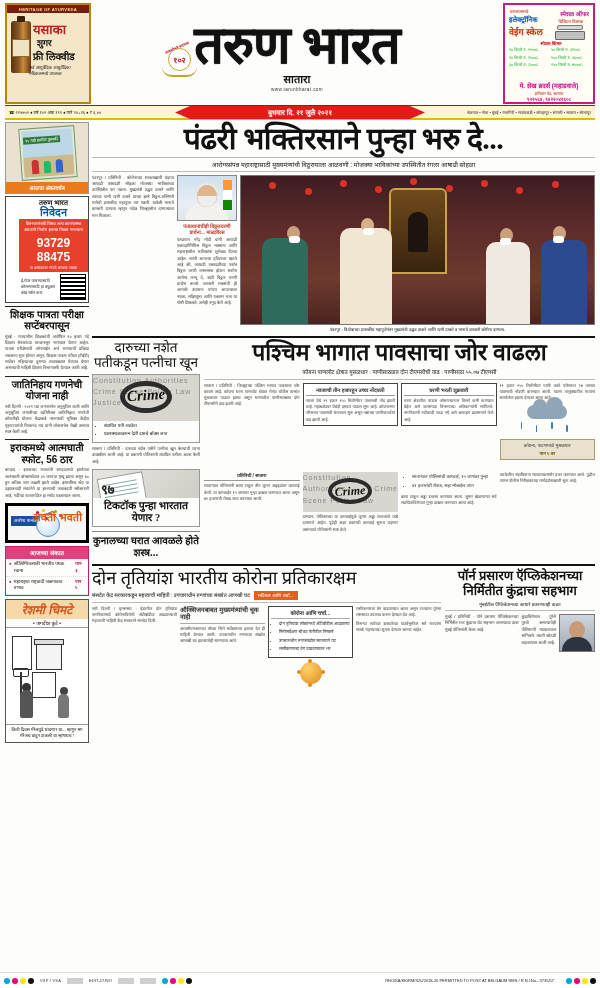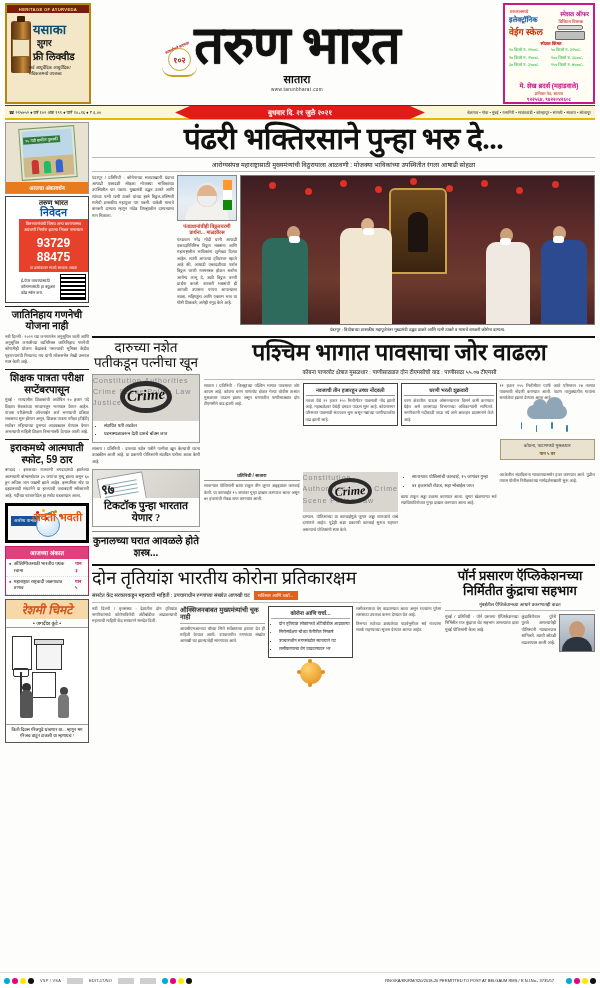--- a/index.html
+++ b/index.html
@@ -24,21 +24,21 @@
   .ad-herit { background:#7a1d10; color:#f3d98a; font-size:4.2px; letter-spacing:.3px;
     width:100%; text-align:center; padding:1.5px 0; font-weight:bold; }
   .ad-left-body { flex:1; width:100%; position:relative; }
   .ad-bottle {
     position:absolute; left:4px; top:8px; width:20px; height:52px;
     background:linear-gradient(90deg,#5a3210,#8a5a22 40%,#c98d3c 60%,#6b3c12);
     border-radius:3px 3px 2px 2px;
   }
   .ad-bottle:before{ content:""; position:absolute; left:6px; top:-5px; width:8px; height:6px; background:#3d2207; border-radius:1px;}
   .ad-bottle-lbl{ position:absolute; left:1px; top:18px; width:18px; height:18px; background:#efe3c4; border:1px solid #8b6b2a; }
-  .ad-l-t1{ position:absolute; left:26px; top:7px; font-size:13px; font-weight:bold; color:#0c4a6e; }
+  .ad-l-t1{ position:absolute; left:26px; top:7px; font-size:13px; font-weight:bold; color:#b91c1c; }
   .ad-l-t2{ position:absolute; left:30px; top:23px; font-size:9px; font-weight:bold; }
   .ad-l-t3{ position:absolute; left:26px; top:36px; font-size:10px; font-weight:bold; }
   .ad-l-t4{ position:absolute; left:22px; top:52px; font-size:4.4px; color:#222; width:62px; line-height:1.45; }
 
   .masthead-mid { flex:1; position:relative; display:flex; flex-direction:column; align-items:center; justify-content:center; }
   .logo-badge {
     position:absolute; left:66px; top:36px; width:44px; height:42px; text-align:center;
   }
   .badge-ribbon{ font-size:3.6px; color:#b01010; transform:rotate(-24deg); position:absolute; left:-3px; top:6px; width:46px; font-weight:bold;}
   .badge-circle{
@@ -353,31 +353,31 @@
         <div class="niv-red">वितरणासंबंधी विषय अन्य कारणास्तव अडचणी निर्माण झाल्या मिळत नसल्यास</div>
         <div class="niv-phone">93729 88475</div>
         <div class="niv-sub">या क्रमांकावर संपर्क साधावा अथवा</div>
         <div class="niv-qr-row">
           <div class="niv-qr-txt">ई-पेपर वाचण्यासाठी कॉलम्नासाठी हा क्युआर कोड स्कॅन करा.</div>
           <div class="qr"></div>
         </div>
       </div>
 
       <div class="sb-story">
+        <div class="sb-head">शिक्षक पात्रता परीक्षा सप्टेंबरपासून</div>
+        <div class="sb-text">मुंबई : राज्यातील शिक्षकांची अघोषित १० हजार पदे शिक्षण सेवकांच्या माध्यमातून भरण्यात येणार आहेत. पात्रता परीक्षेसाठी ऑनलाईन अर्ज भरण्याची प्रक्रिया लवकरच सुरू होणार असून, शिक्षक पात्रता परीक्षा (टीईटी) सप्टेंबर महिन्याच्या दुसऱ्या आठवड्यात घेण्यात येणार असल्याची माहिती शिक्षण विभागातर्फे देण्यात आली आहे.</div>
+      </div>
+
+      <div class="sb-story">
         <div class="sb-head">जातिनिहाय गणनेची योजना नाही</div>
         <div class="sb-text">नवी दिल्ली : २०२१ च्या जनगणनेत अनुसूचित जाती आणि अनुसूचित जमातीच्या व्यतिरिक्त जातिनिहाय गणनेची कोणतीही योजना केंद्राकडे नसल्याची भूमिका केंद्रीय गृहराज्यमंत्री नित्यानंद राय यांनी लोकसभेत लेखी उत्तरात स्पष्ट केली आहे.</div>
       </div>
 
       <div class="sb-story">
-        <div class="sb-head">शिक्षक पात्रता परीक्षा सप्टेंबरपासून</div>
-        <div class="sb-text">मुंबई : राज्यातील शिक्षकांची अघोषित १० हजार पदे शिक्षण सेवकांच्या माध्यमातून भरण्यात येणार आहेत. पात्रता परीक्षेसाठी ऑनलाईन अर्ज भरण्याची प्रक्रिया लवकरच सुरू होणार असून, शिक्षक पात्रता परीक्षा (टीईटी) सप्टेंबर महिन्याच्या दुसऱ्या आठवड्यात घेण्यात येणार असल्याची माहिती शिक्षण विभागातर्फे देण्यात आली आहे.</div>
-      </div>
-
-      <div class="sb-story">
-        <div class="sb-head">इराकमध्ये आत्मघाती स्फोट, 59 ठार</div>
+        <div class="sb-head">इराकमध्ये आत्मघाती स्फोट, 56 ठार</div>
         <div class="sb-text">बगदाद : इराकच्या राजधानी बगदादमध्ये झालेल्या आत्मघाती बॉम्बस्फोटात ३५ जणांचा मृत्यू झाला असून ६० हून अधिक जण जखमी झाले आहेत. इस्लामिक स्टेट या दहशतवादी संघटनेने या हल्ल्याची जबाबदारी स्वीकारली आहे. गर्दीच्या बाजारपेठेत हा स्फोट घडवण्यात आला.</div>
       </div>
 
       <div class="awati">
         <div class="aw-badge">आरोग्य पानावर</div>
         <div class="aw-globe"></div>
         <div class="aw-dots">
           <i style="left:2px;top:2px;background:#e4002b"></i>
             <i style="left:8px;top:0;background:#ffb800"></i>
           <i style="left:14px;top:3px;background:#00a0d2"></i>

